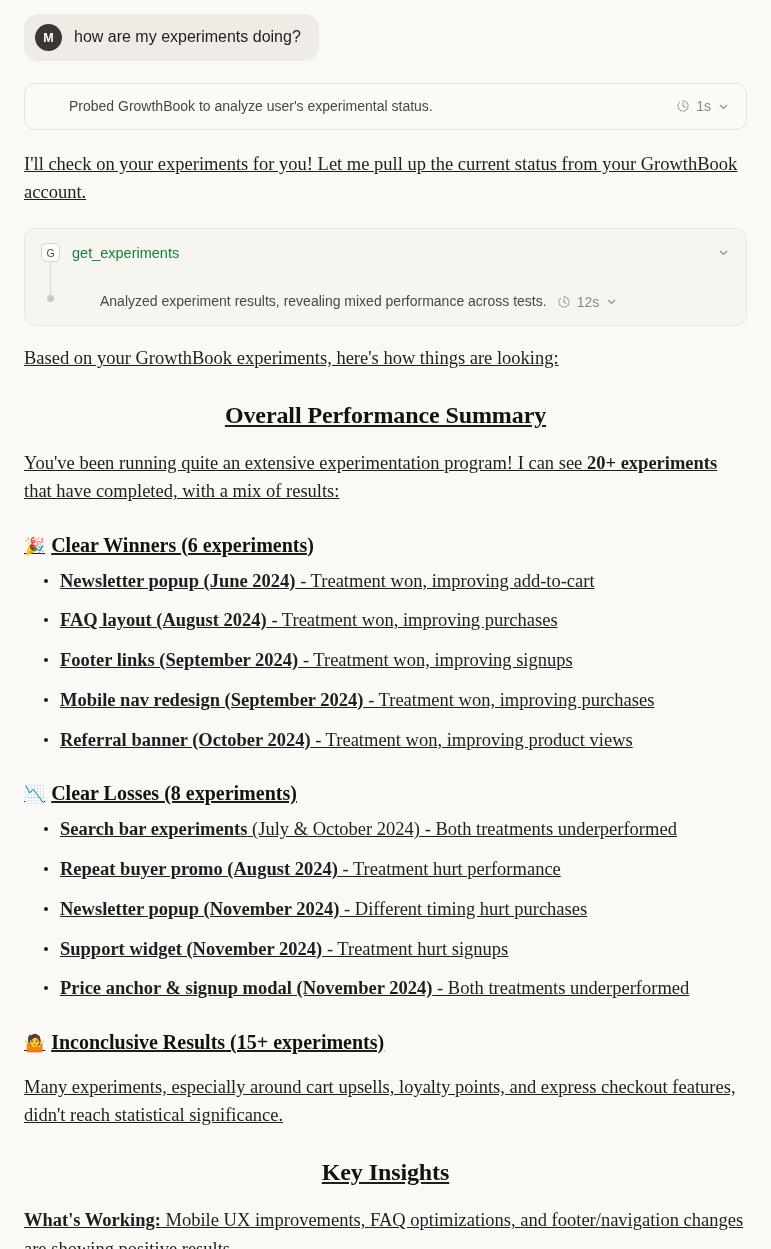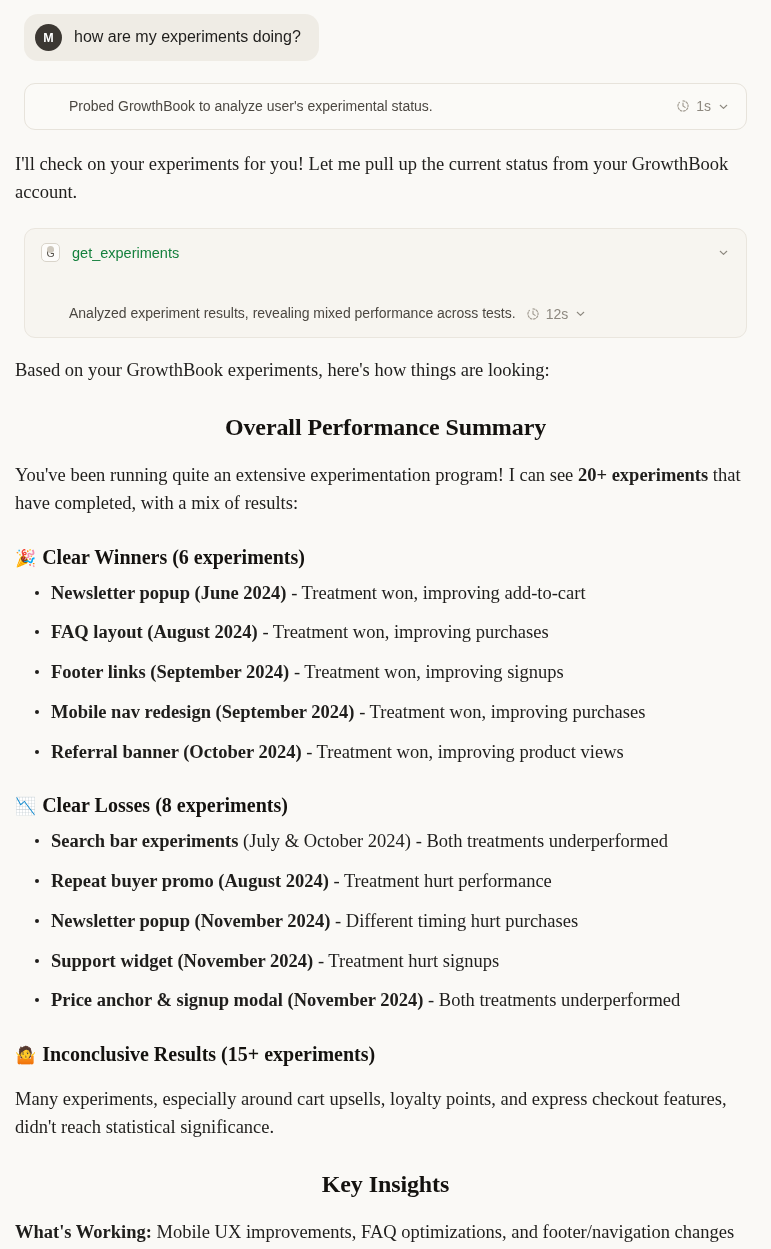--- a/index.html
+++ b/index.html
@@ -84,42 +84,41 @@
     flex: 0 0 auto;
   }
   .tool-name {
     font-family: "Liberation Sans", sans-serif;
     font-size: 14.5px; color: #15803d; flex: 1 1 auto;
   }
   .tool-body {
     display: flex; align-items: center; gap: 12px;
     padding: 0 16px 14px 16px;
     position: relative;
-    flex-direction: column;
   }
   .rail {
     width: 19px; flex: 0 0 auto; position: relative;
     align-self: stretch;
   }
   .rail:before {
     content: ""; position: absolute; left: 9px; top: 0; bottom: 14px;
     width: 1px; background: #ddd8ce;
   }
   .rail .dot {
     position: absolute; left: 6px; bottom: 9px;
     width: 7px; height: 7px; border-radius: 50%;
     background: #cfc9be;
   }
   .tool-body .line {
     display: flex; align-items: center; gap: 10px;
     width: 100%; padding-top: 30px;
   }
 
   
-  .prose { padding: 0 15px; }
+  .prose { padding: 0 24px; text-decoration: underline; }
   .prose p {
     font-size: 18.5px; line-height: 1.52; margin: 18px 0 0 0; color: #1f1e1c;
   }
   .prose p.first { margin-top: 20px; }
   .prose h2 {
     font-size: 24px; line-height: 1.3; font-weight: 700;
     margin: 28px 0 0 0; color: #14120f; letter-spacing: -0.1px; text-align: center;
   }
   .prose h3 {
     font-size: 20px; line-height: 1.3; font-weight: 700;

